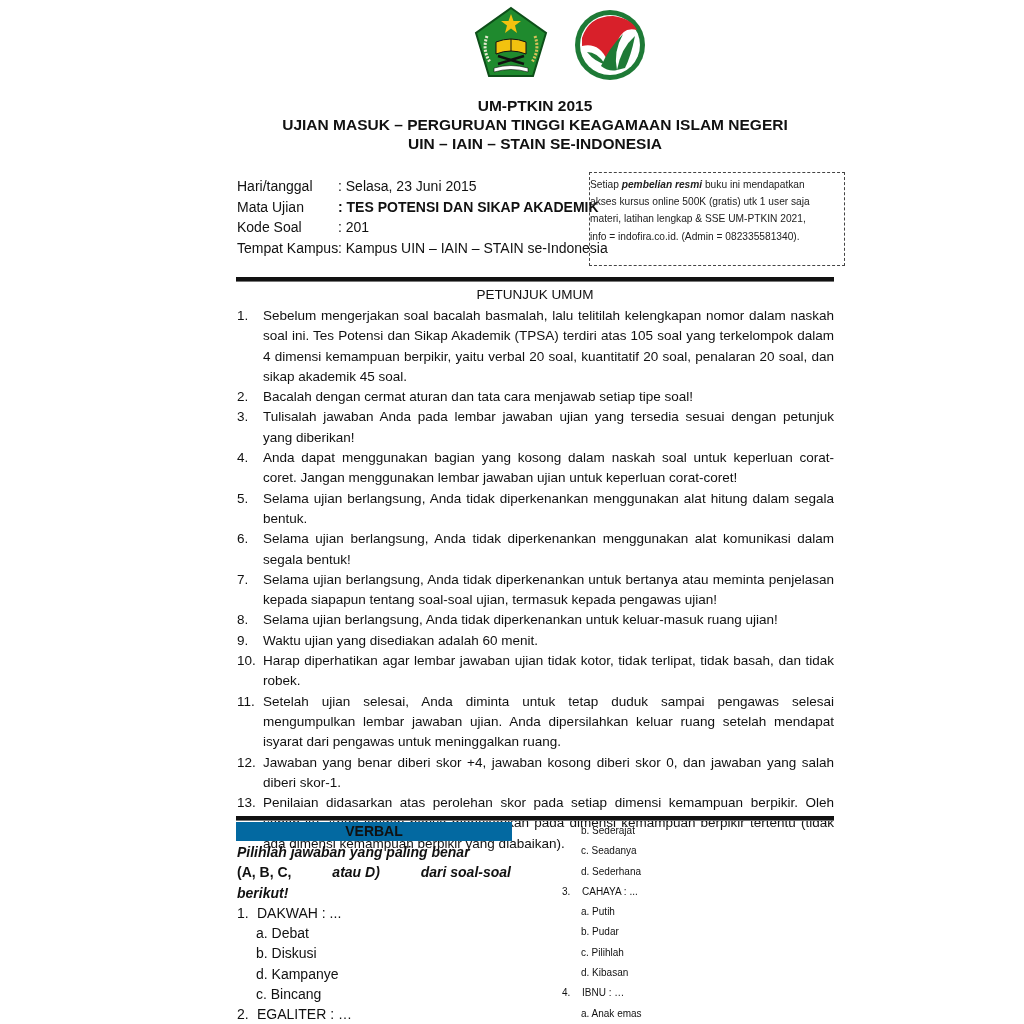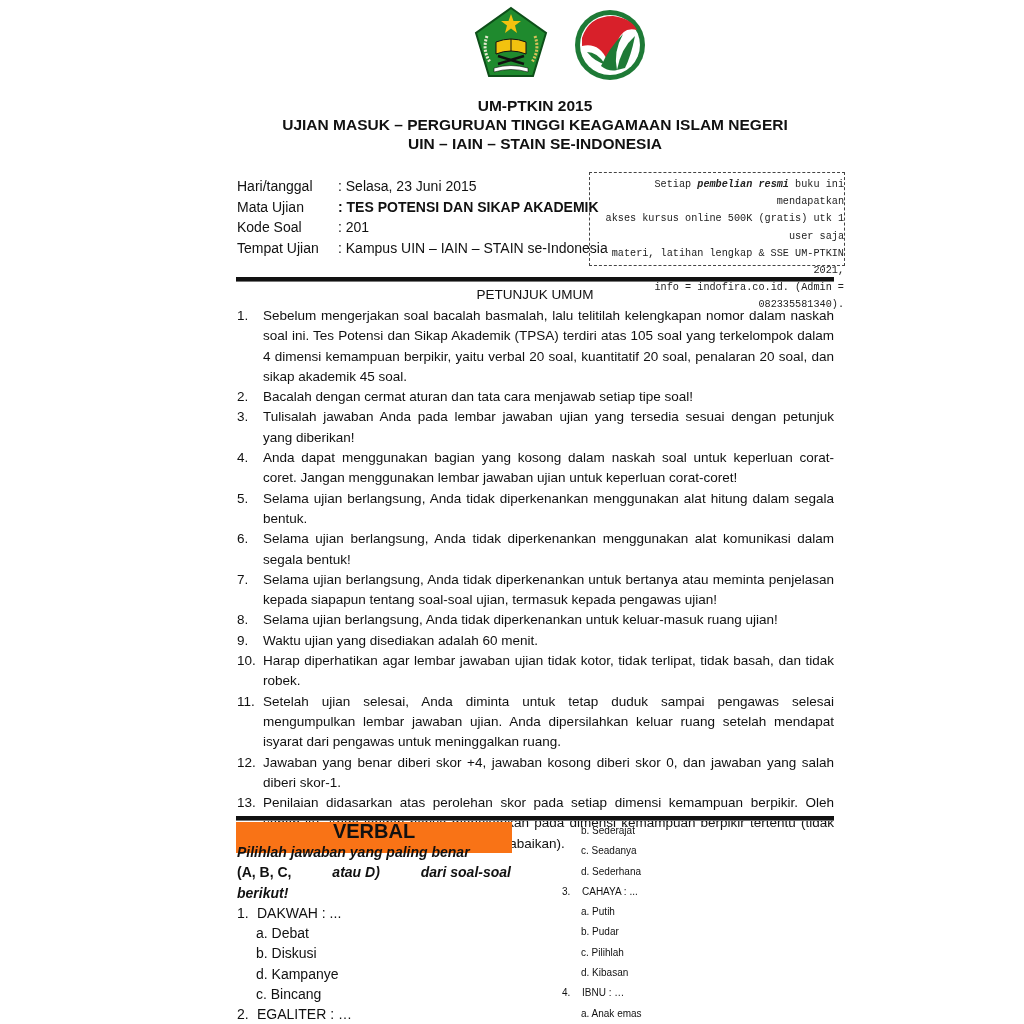--- a/index.html
+++ b/index.html
@@ -12,37 +12,37 @@
 
   .titles { left:0; top:96px; width:1070px; text-align:center; font-weight:bold; font-size:15.5px; line-height:19px; }
   .titles div { letter-spacing:0px; }
 
   .meta { left:237px; top:176px; font-size:14px; line-height:20.5px; }
   .meta-row { display:flex; white-space:nowrap; }
   .meta-label { width:101px; }
   .meta-val.bold { font-weight:bold; }
 
   .promo { left:589px; top:172px; width:256px; height:94px; border:1.5px dashed #444;
-           font-family:Liberation Mono, monospace; font-size:10.2px; line-height:17.2px;
-           text-align:right; color:#222; padding-top:3px; box-sizing:border-box; }
+           font-family:Liberation Sans, sans-serif; font-size:10.2px; line-height:17.2px;
+           text-align:left; color:#222; padding-top:3px; box-sizing:border-box; }
   .promo b { font-style:italic; }
 
   .rule { left:236px; width:598px; height:4px; background:#111; border-bottom:1px solid #777; }
   .rule1 { top:277px; }
   .rule2 { top:816px; }
 
   .section-head { left:236px; top:287px; width:598px; text-align:center; font-weight:normal; font-size:13.5px; }
 
   .instructions { left:237px; top:306px; width:597px; font-size:13.5px; line-height:20.3px; }
   .ins { display:flex; }
   .ins-num { width:26px; flex:none; }
   .ins-text { flex:1; text-align:justify; }
 
-  .verbal-bar { left:236px; top:822px; width:276px; height:31px; background:#f97316;
-                text-align:center; font-weight:bold; font-size:20px; line-height:19px; }
+  .verbal-bar { left:236px; top:822px; width:276px; height:19px; background:#0369a1;
+                text-align:center; font-weight:bold; font-size:14px; line-height:19px; }
   .col-left { left:237px; top:842px; width:290px; font-size:14px; line-height:20.3px; }
   .col-right { left:562px; top:821px; width:270px; font-size:10px; line-height:20.3px; }
   .instr-bi { font-weight:bold; font-style:italic; }
   .instr-b2 { font-weight:bold; }
   .instr-b2 i { font-style:italic;margin-left:37px; }
   .q { display:flex; }
   .q-num { width:20px; }
   .opt { padding-left:19px; }
 </style>
 </head>
@@ -82,21 +82,21 @@
   </div>
   <div class="meta-row">
     <span class="meta-label">Mata Ujian</span>
     <span class="meta-val bold">: TES POTENSI DAN SIKAP AKADEMIK</span>
   </div>
   <div class="meta-row">
     <span class="meta-label">Kode Soal</span>
     <span class="meta-val">: 201</span>
   </div>
   <div class="meta-row">
-    <span class="meta-label">Tempat  Ujian</span>
+    <span class="meta-label">Tempat  Kampus</span>
     <span class="meta-val">: Kampus UIN – IAIN – STAIN se-Indonesia</span>
   </div>
 </div>
 
 <div class="abs promo">
   <div><span>Setiap </span><b>pembelian resmi</b><span> buku ini mendapatkan</span></div>
   <div>akses kursus online 500K (gratis) utk 1 user saja</div>
   <div>materi, latihan lengkap &amp; SSE UM-PTKIN 2021,</div>
   <div>info = indofira.co.id. (Admin = 082335581340).</div>
 </div>

